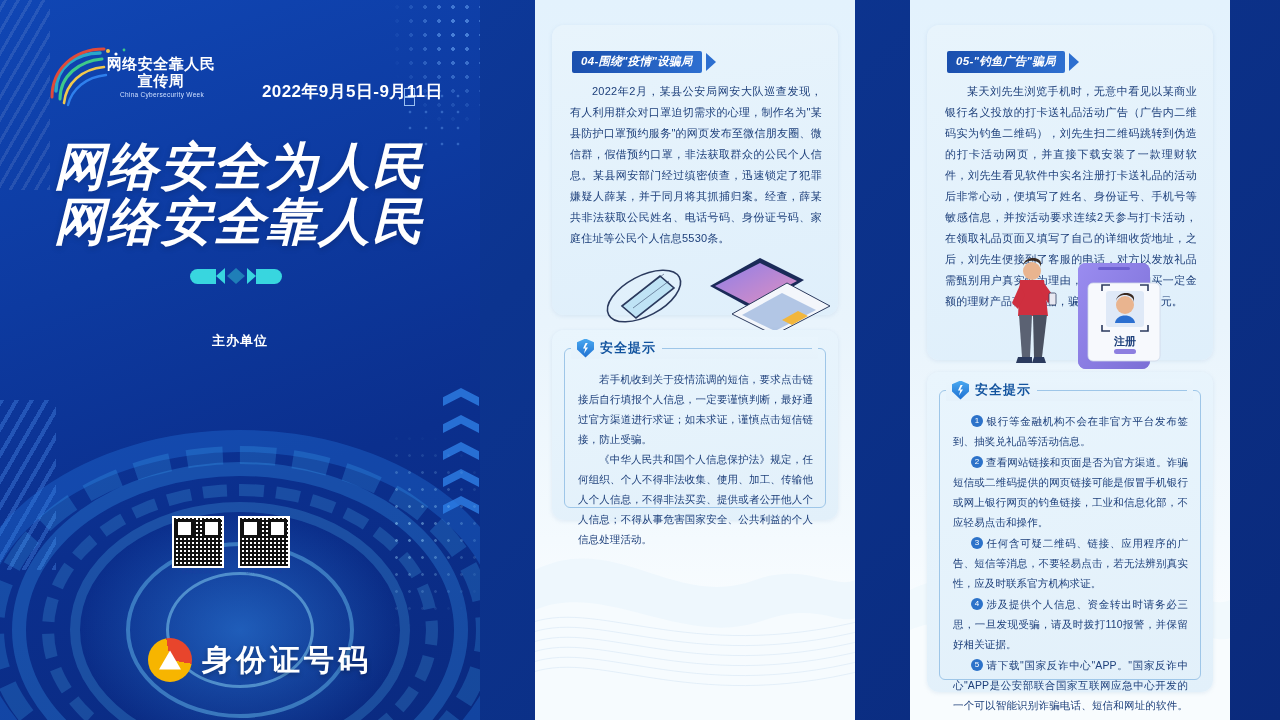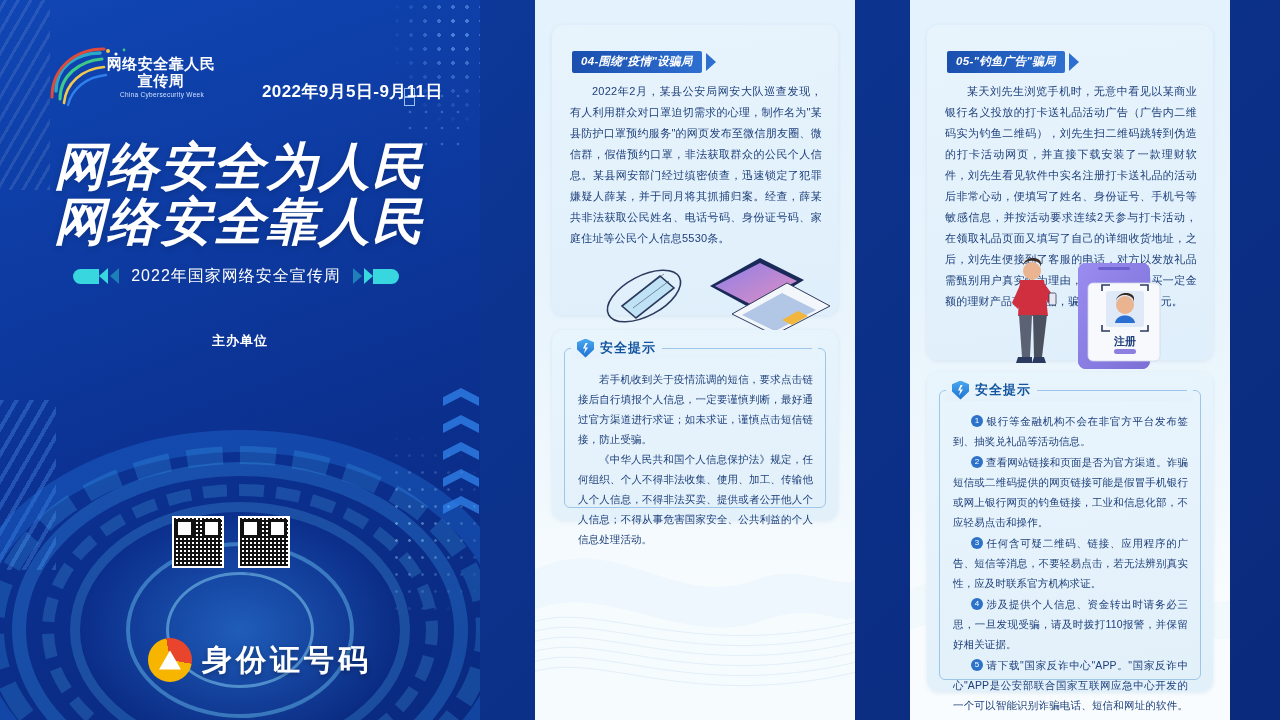--- a/index.html
+++ b/index.html
@@ -400,21 +400,20 @@
       <div>网络安全为人民</div>
       <div>网络安全靠人民</div>
     </div>
 
     <div class="subbar">
       <span class="chev-l">
         <span class="bar-seg" style="border-radius:8px 0 0 8px;"></span>
         <span class="chev chev-left"></span>
         <span class="chev chev-dim-l" style="margin-left:2px;"></span>
       </span>
-      <span class="subbar-text">2022年国家网络安全宣传周</span>
       <span class="chev-r">
         <span class="chev chev-dim-r" style="margin-right:2px;"></span>
         <span class="chev chev-right"></span>
         <span class="bar-seg r" style="border-radius:0 8px 8px 0;"></span>
       </span>
     </div>
 
     <div class="org-title">主办单位</div>
 
     <div class="arrows">

